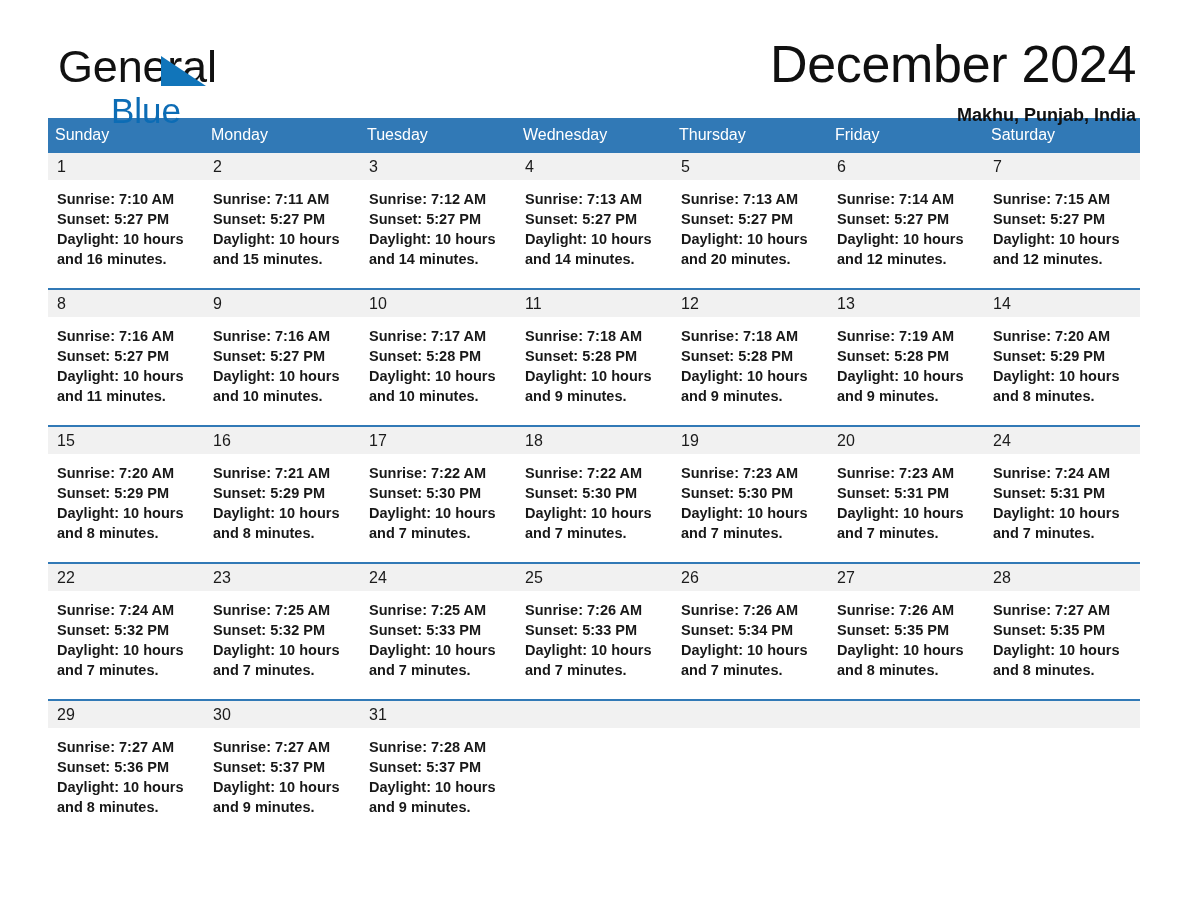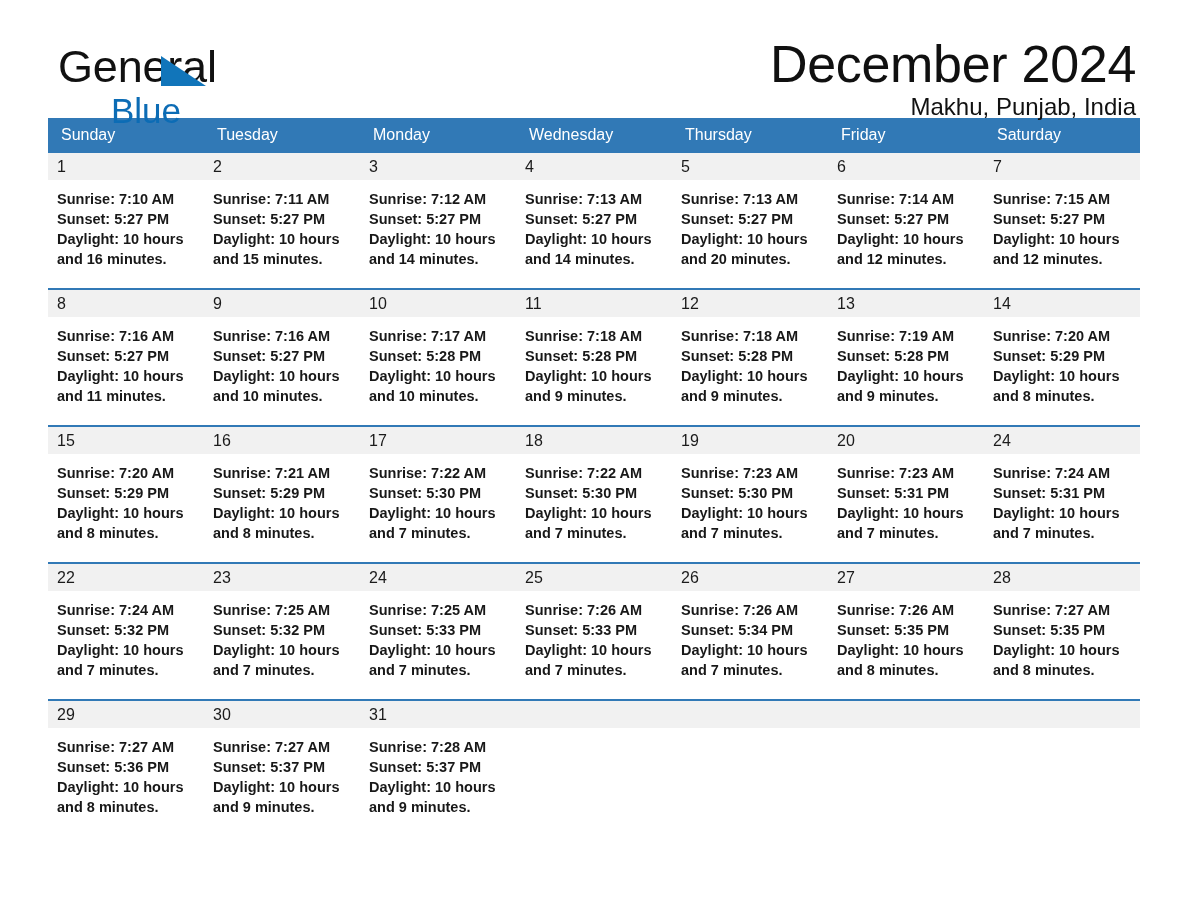--- a/index.html
+++ b/index.html
@@ -68,43 +68,43 @@
     padding-right: 4px;
   }
   .cal-title {
     font-size: 52px;
     line-height: 52px;
     font-weight: 400;
     color: #101010;
     letter-spacing: -0.3px;
   }
   .cal-subtitle {
-    font-size: 24px;
+    font-size: 18px;
     line-height: 34px;
-    font-weight: 400;
+    font-weight: 700;
     color: #111111;
-    margin-top: 0;
+    margin-top: 8px;
   }
 
   
   .calendar {
     margin-top: 6px;
     width: 1092px;
   }
   .weekday-row {
     display: flex;
     background: #3179b6;
     height: 33px;
   }
   .weekday-cell {
     flex: 1 1 0;
     color: #ffffff;
     font-size: 16px;
     line-height: 33px;
-    padding-left: 13px;
+    padding-left: 7px;
     box-sizing: border-box;
     white-space: nowrap;
   }
 
   .week {
     border-top: 2px solid #3179b6;
   }
   .week:first-of-type {
     border-top: none;
   }
@@ -157,22 +157,22 @@
       <div class="cal-title">December 2024</div>
       <div class="cal-subtitle">Makhu, Punjab, India</div>
     </div>
 
   </div>
 
   <div class="calendar">
 
     <div class="weekday-row">
       <div class="weekday-cell">Sunday</div>
+      <div class="weekday-cell">Monday</div>
       <div class="weekday-cell">Tuesday</div>
-      <div class="weekday-cell">Monday</div>
       <div class="weekday-cell">Wednesday</div>
       <div class="weekday-cell">Thursday</div>
       <div class="weekday-cell">Friday</div>
       <div class="weekday-cell">Saturday</div>
     </div>
 
     <div class="week">
       <div class="week-dates">
         <div class="date-cell">1</div>
         <div class="date-cell">2</div>

